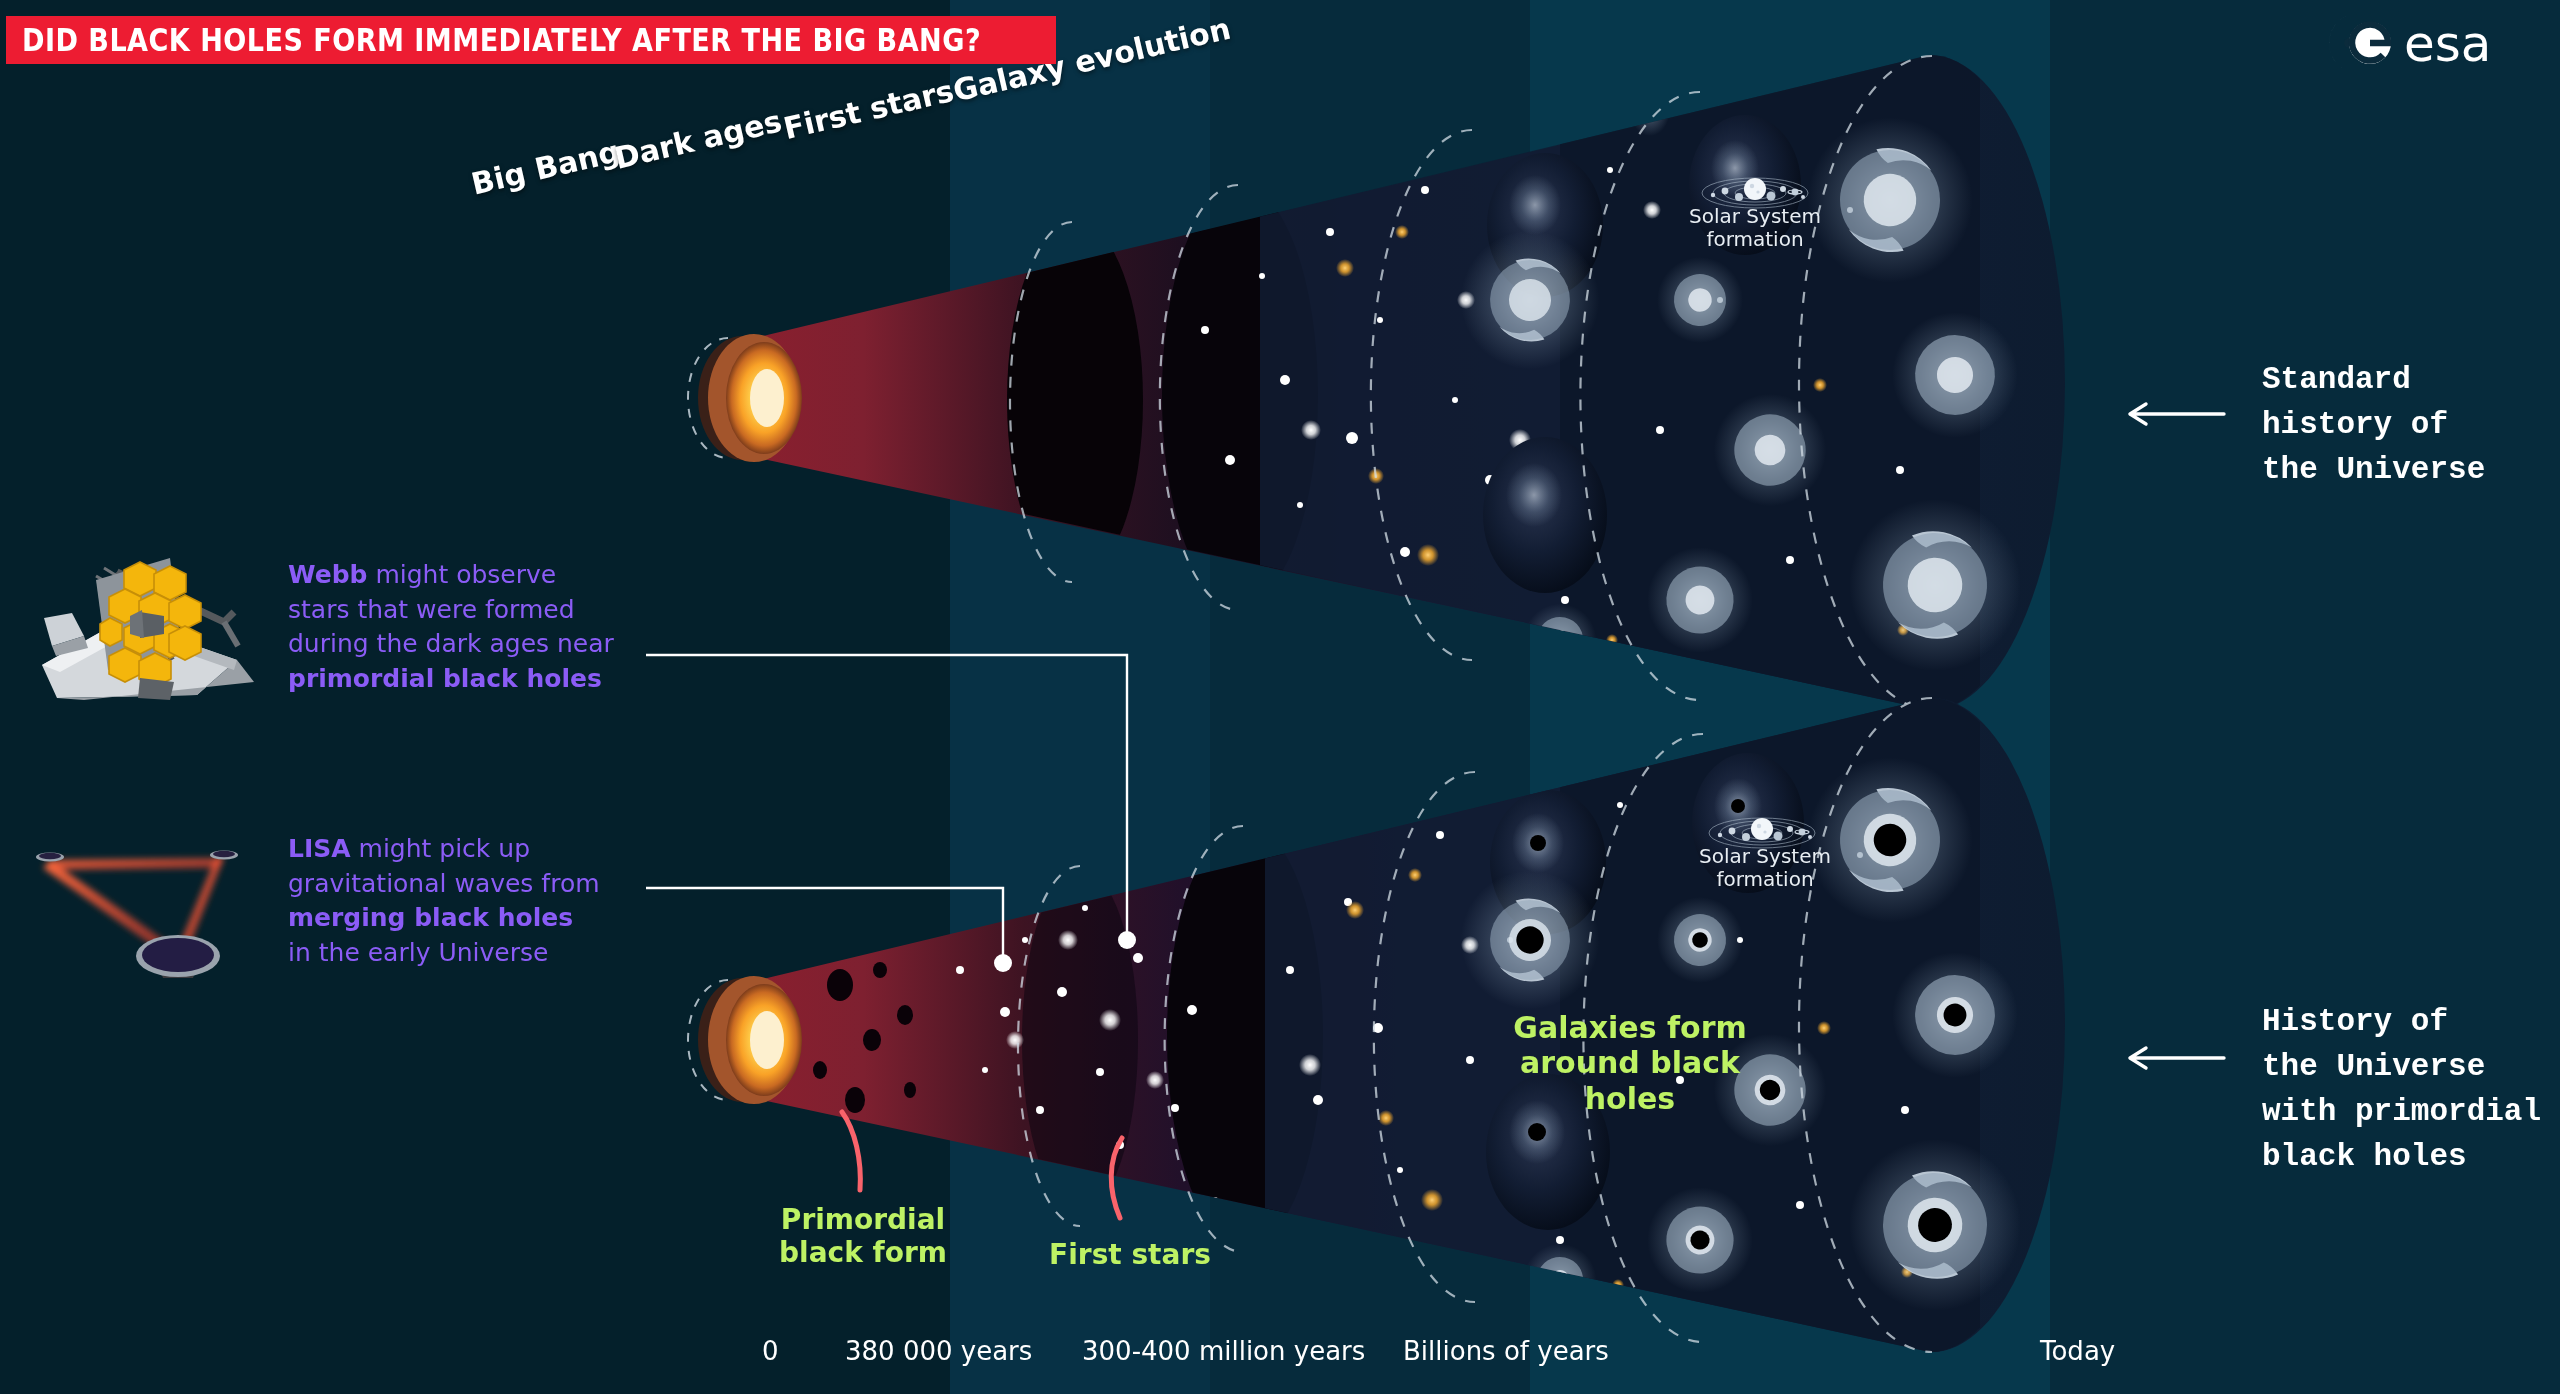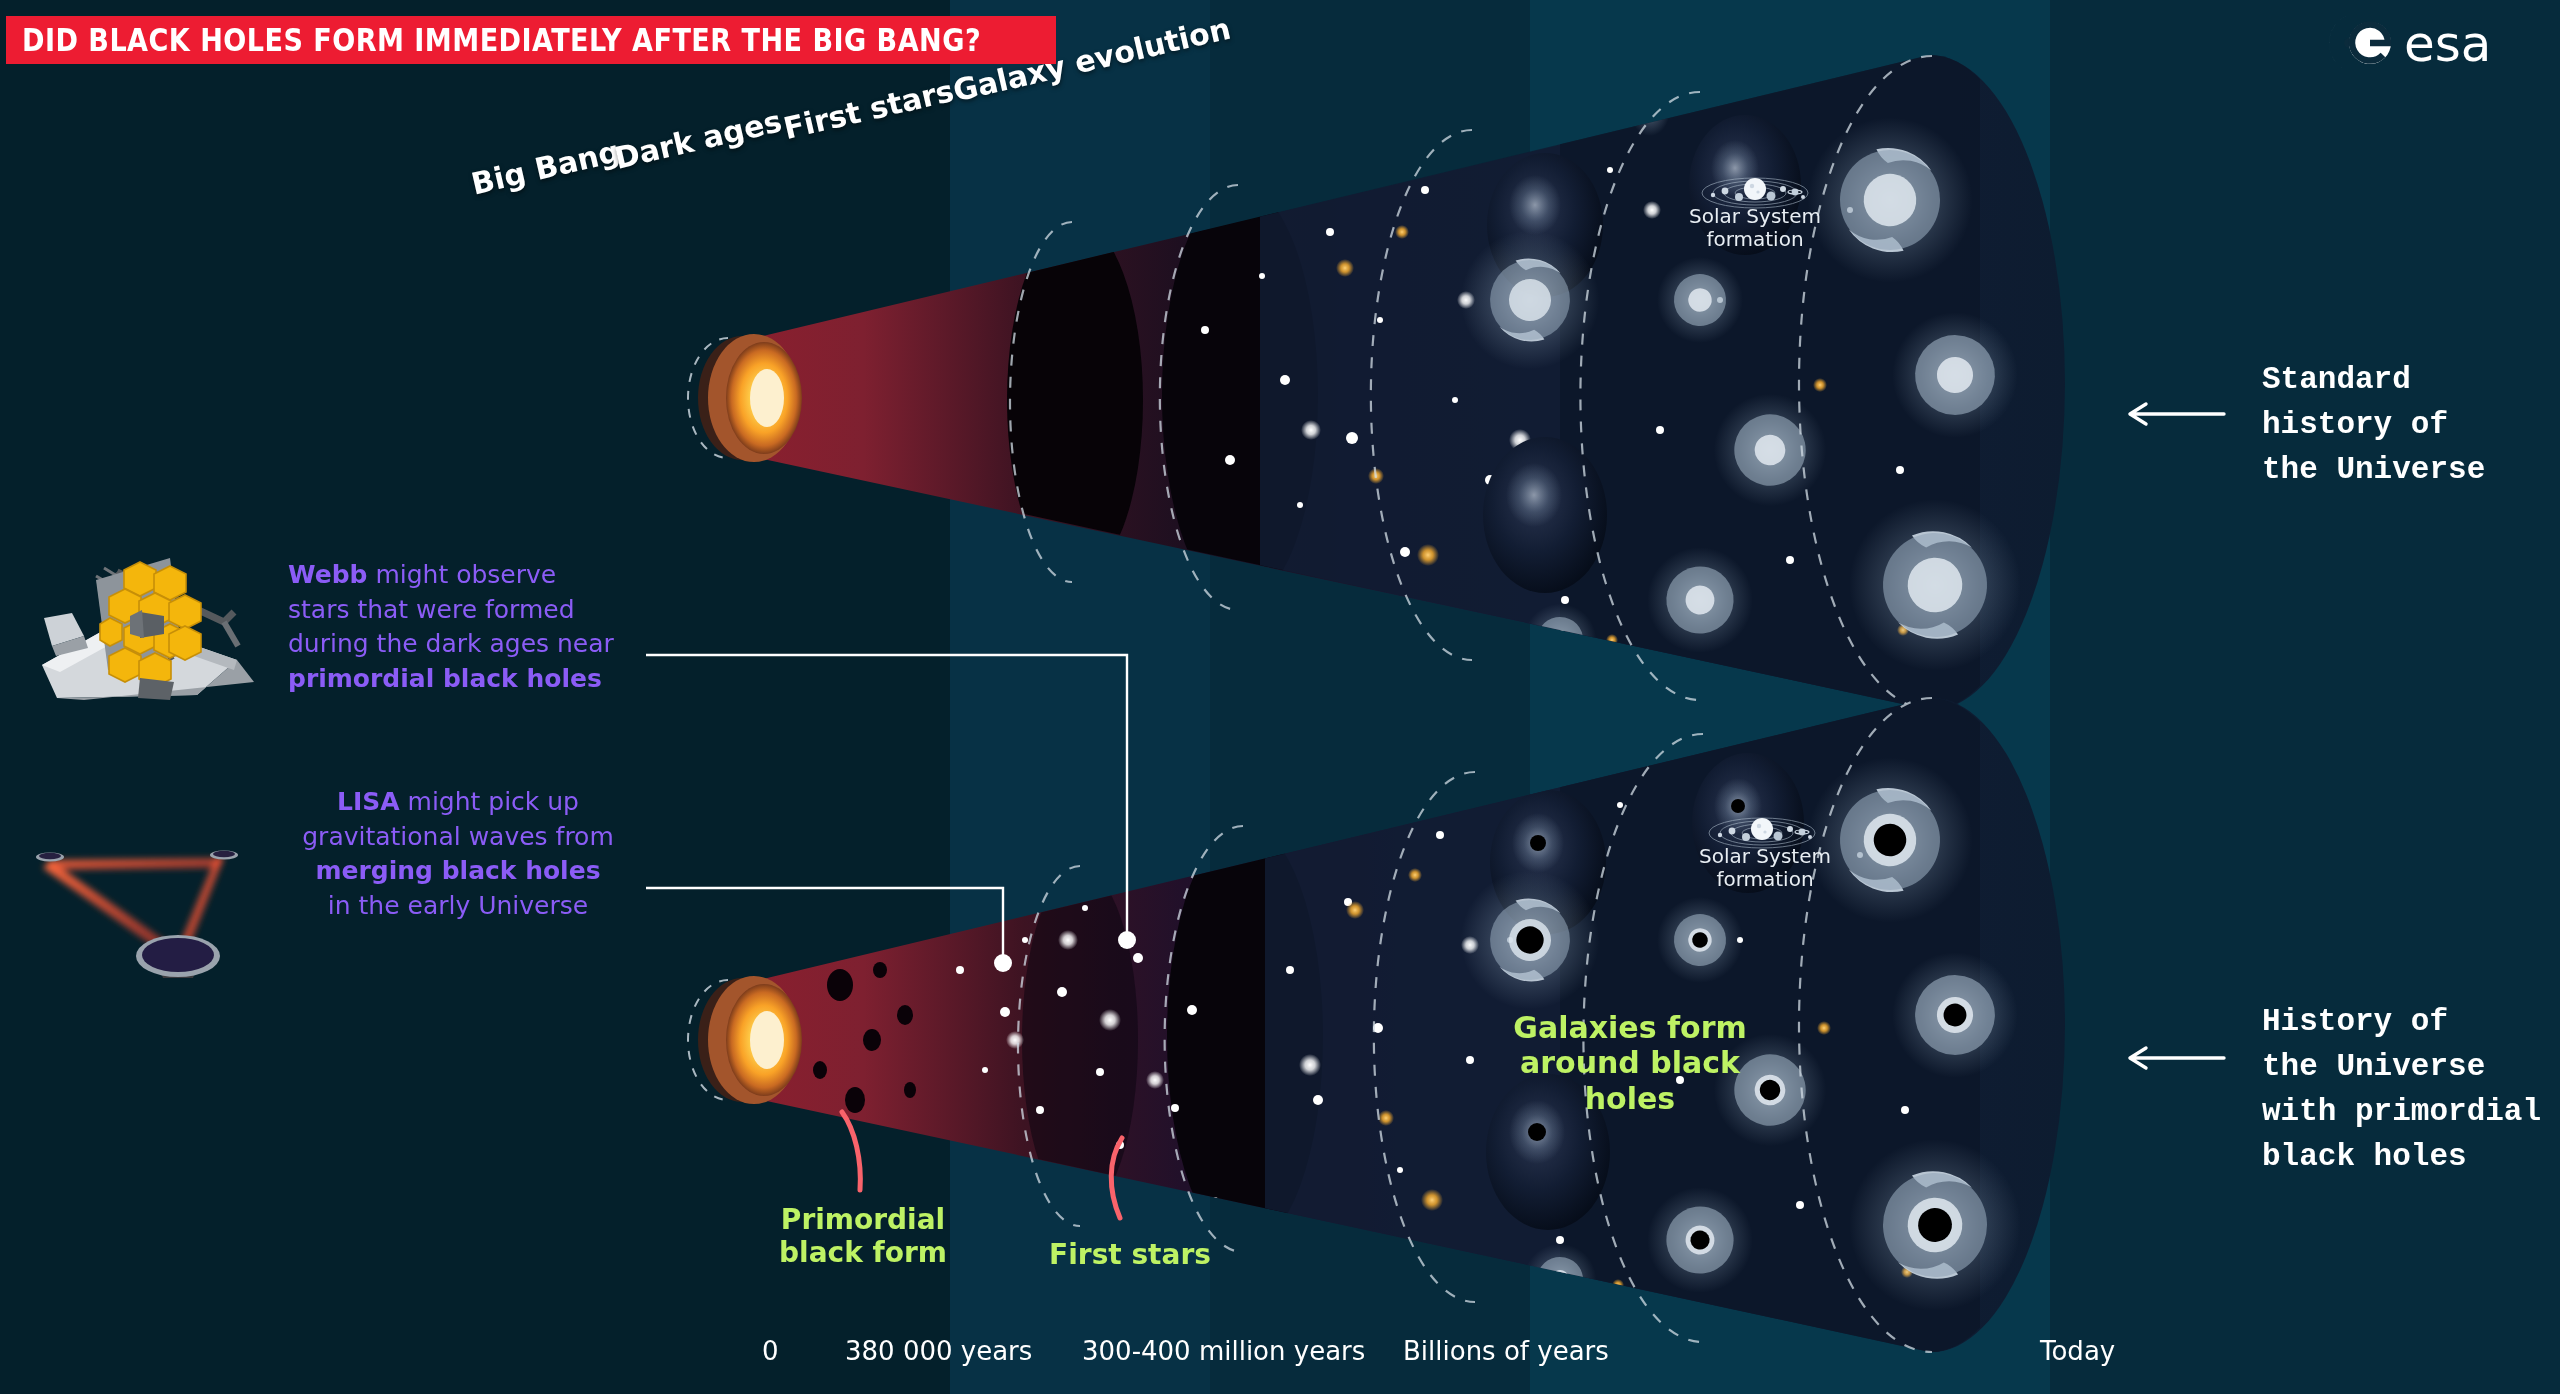--- a/index.html
+++ b/index.html
@@ -627,21 +627,21 @@
       </g>
       <g>
         <polygon points="128,122 172,122 165,140 135,140" fill="#3a3a3e"></polygon>
         <ellipse cx="150" cy="118" rx="42" ry="21" fill="#9aa3ad"></ellipse>
         <ellipse cx="150" cy="117" rx="36" ry="17" fill="#231d44"></ellipse>
         <path d="M116,124 a36,17 0 0 0 68,-12 a36,17 0 0 1 -68,12z" fill="#2e2856" opacity="0.9"></path>
       </g>
     </svg>
   </div>
 
-  <div class="instr-text" style="left:288px; top:785px; width:340px;text-align:center;">
+  <div class="instr-text" style="left:288px; top:832px; width:340px;">
     <div><b>LISA</b><span> might pick up</span></div>
     <div>gravitational waves from</div>
     <div><b>merging black holes</b></div>
     <div>in the early Universe</div>
   </div>
 
   <svg class="side-arrow" style="left:2120px; top:398px;" width="110" height="32">
     <path d="M104,16 L10,16 M10,16 L26,6 M10,16 L26,26" stroke="#fff" stroke-width="3.4" fill="none" stroke-linecap="round"></path>
   </svg>
   <div class="side-label" style="left:2262px; top:358px;">Standard

